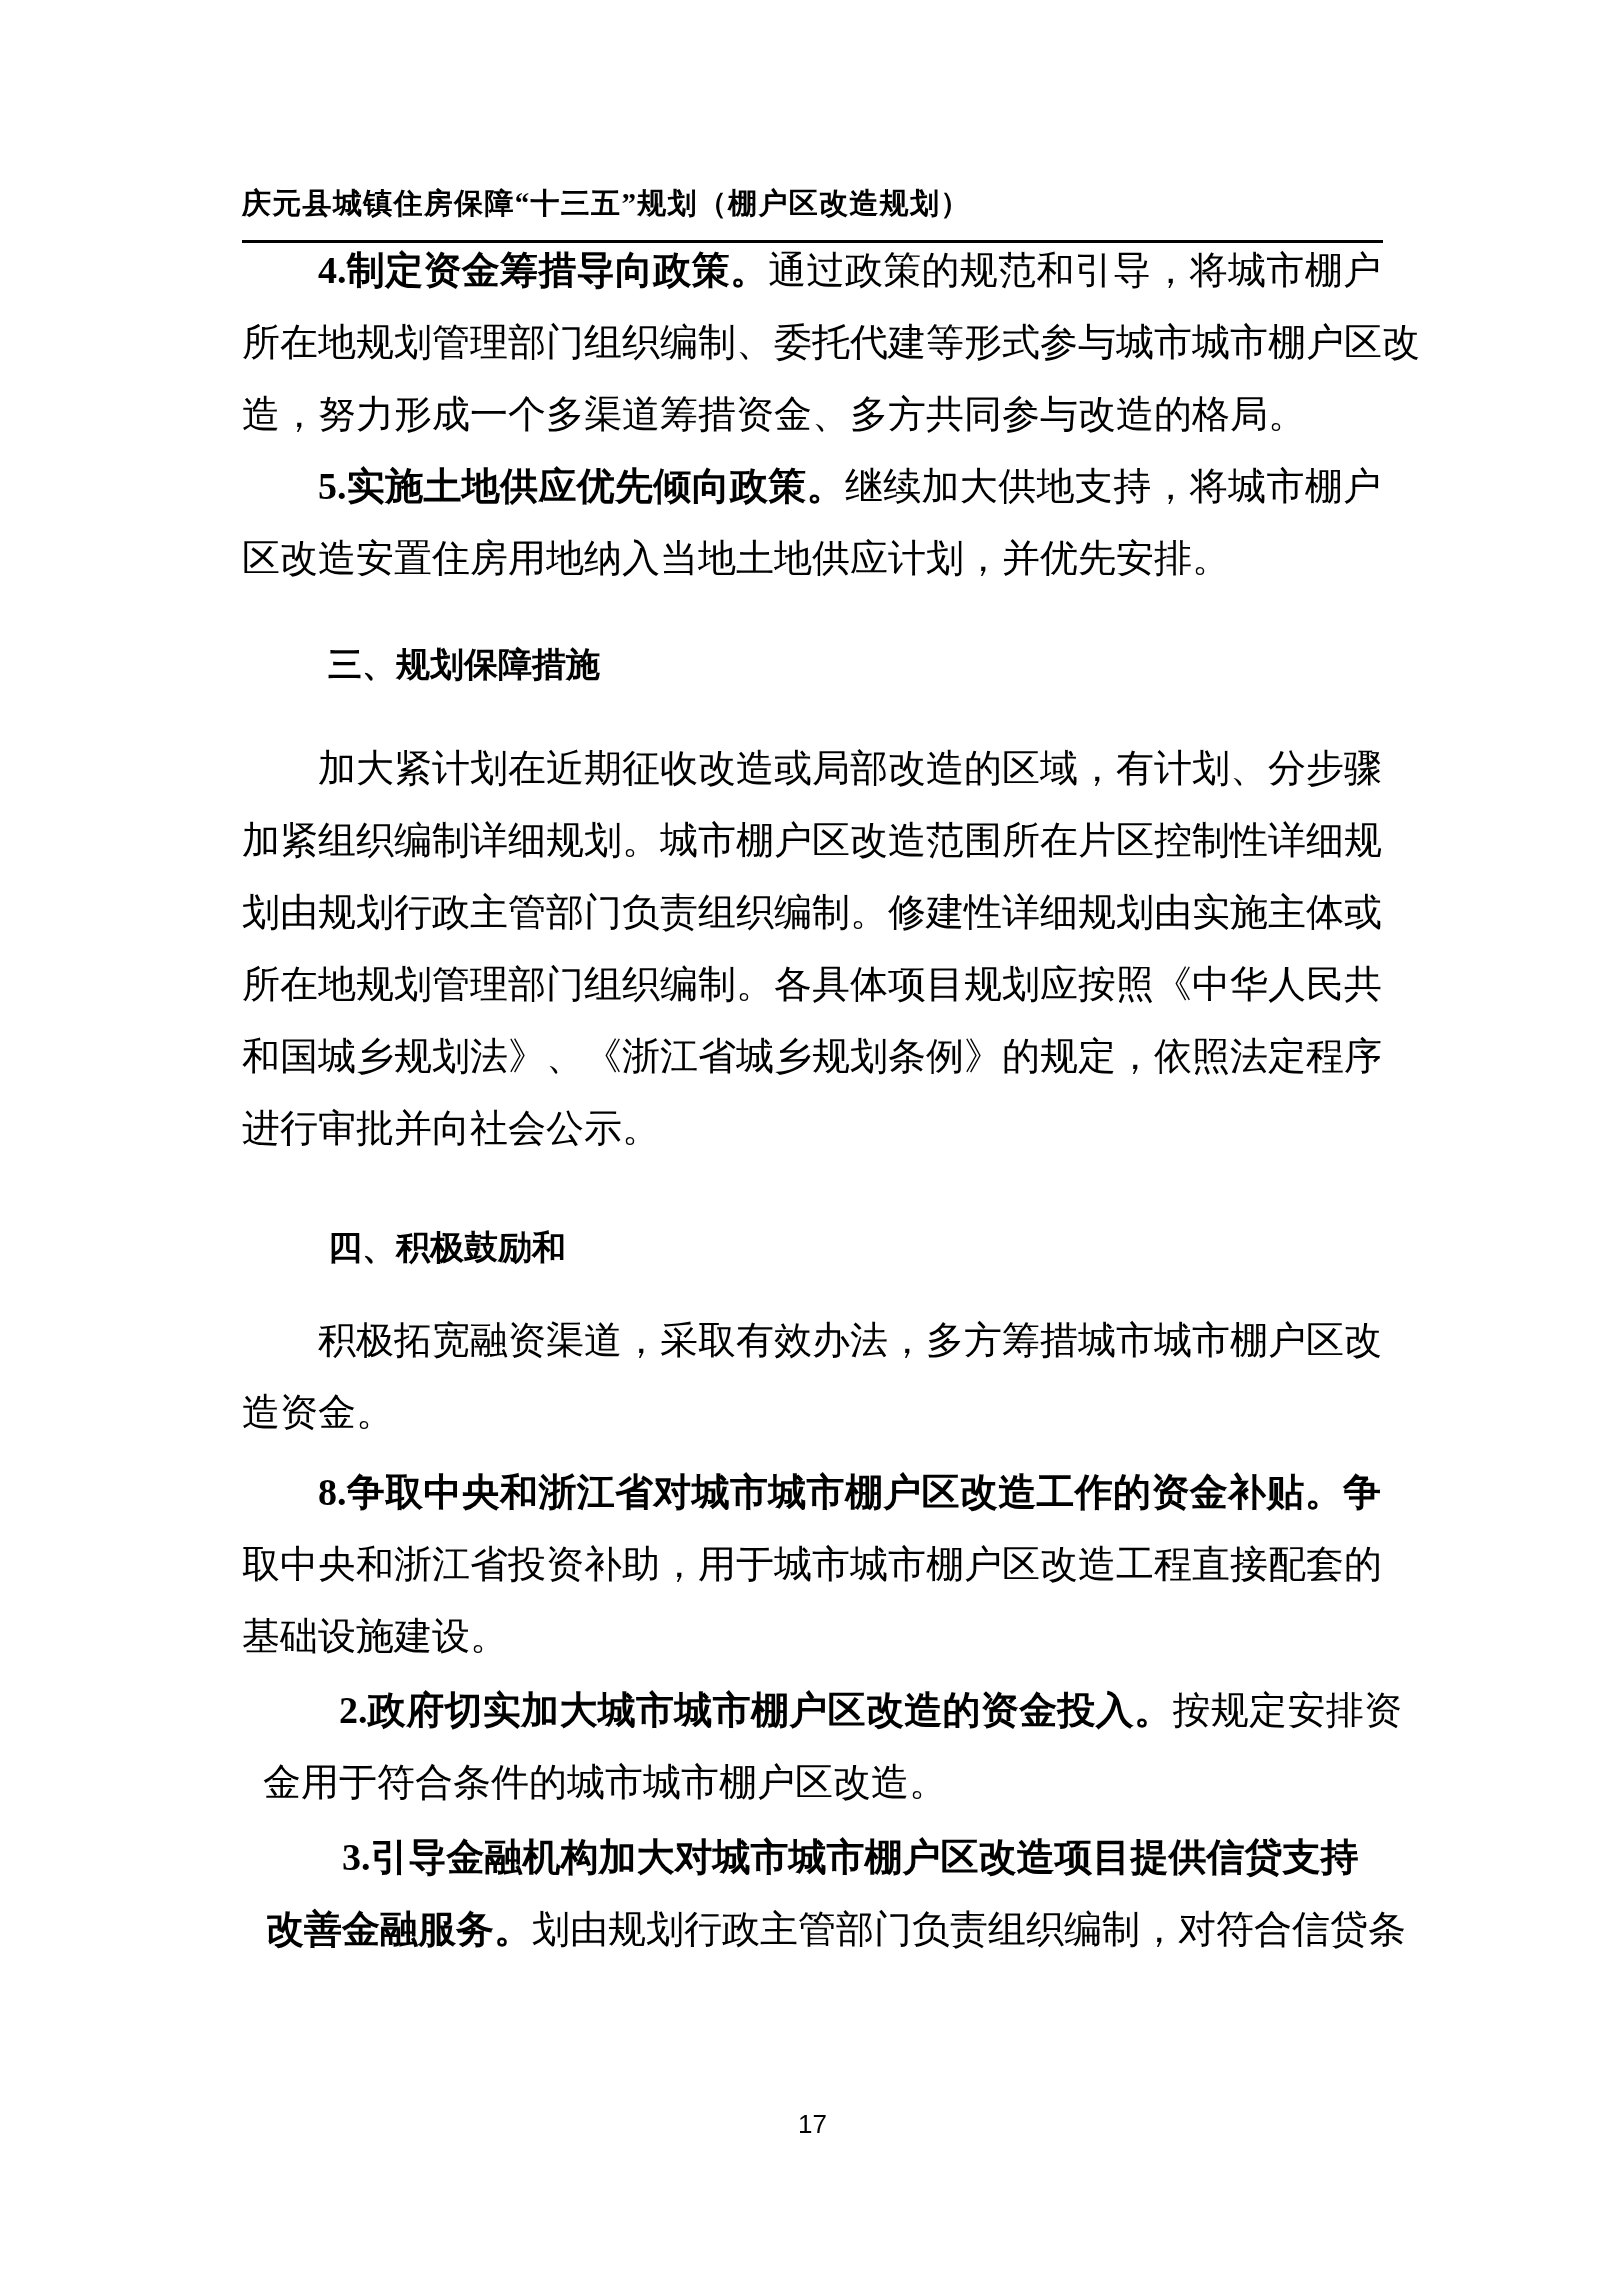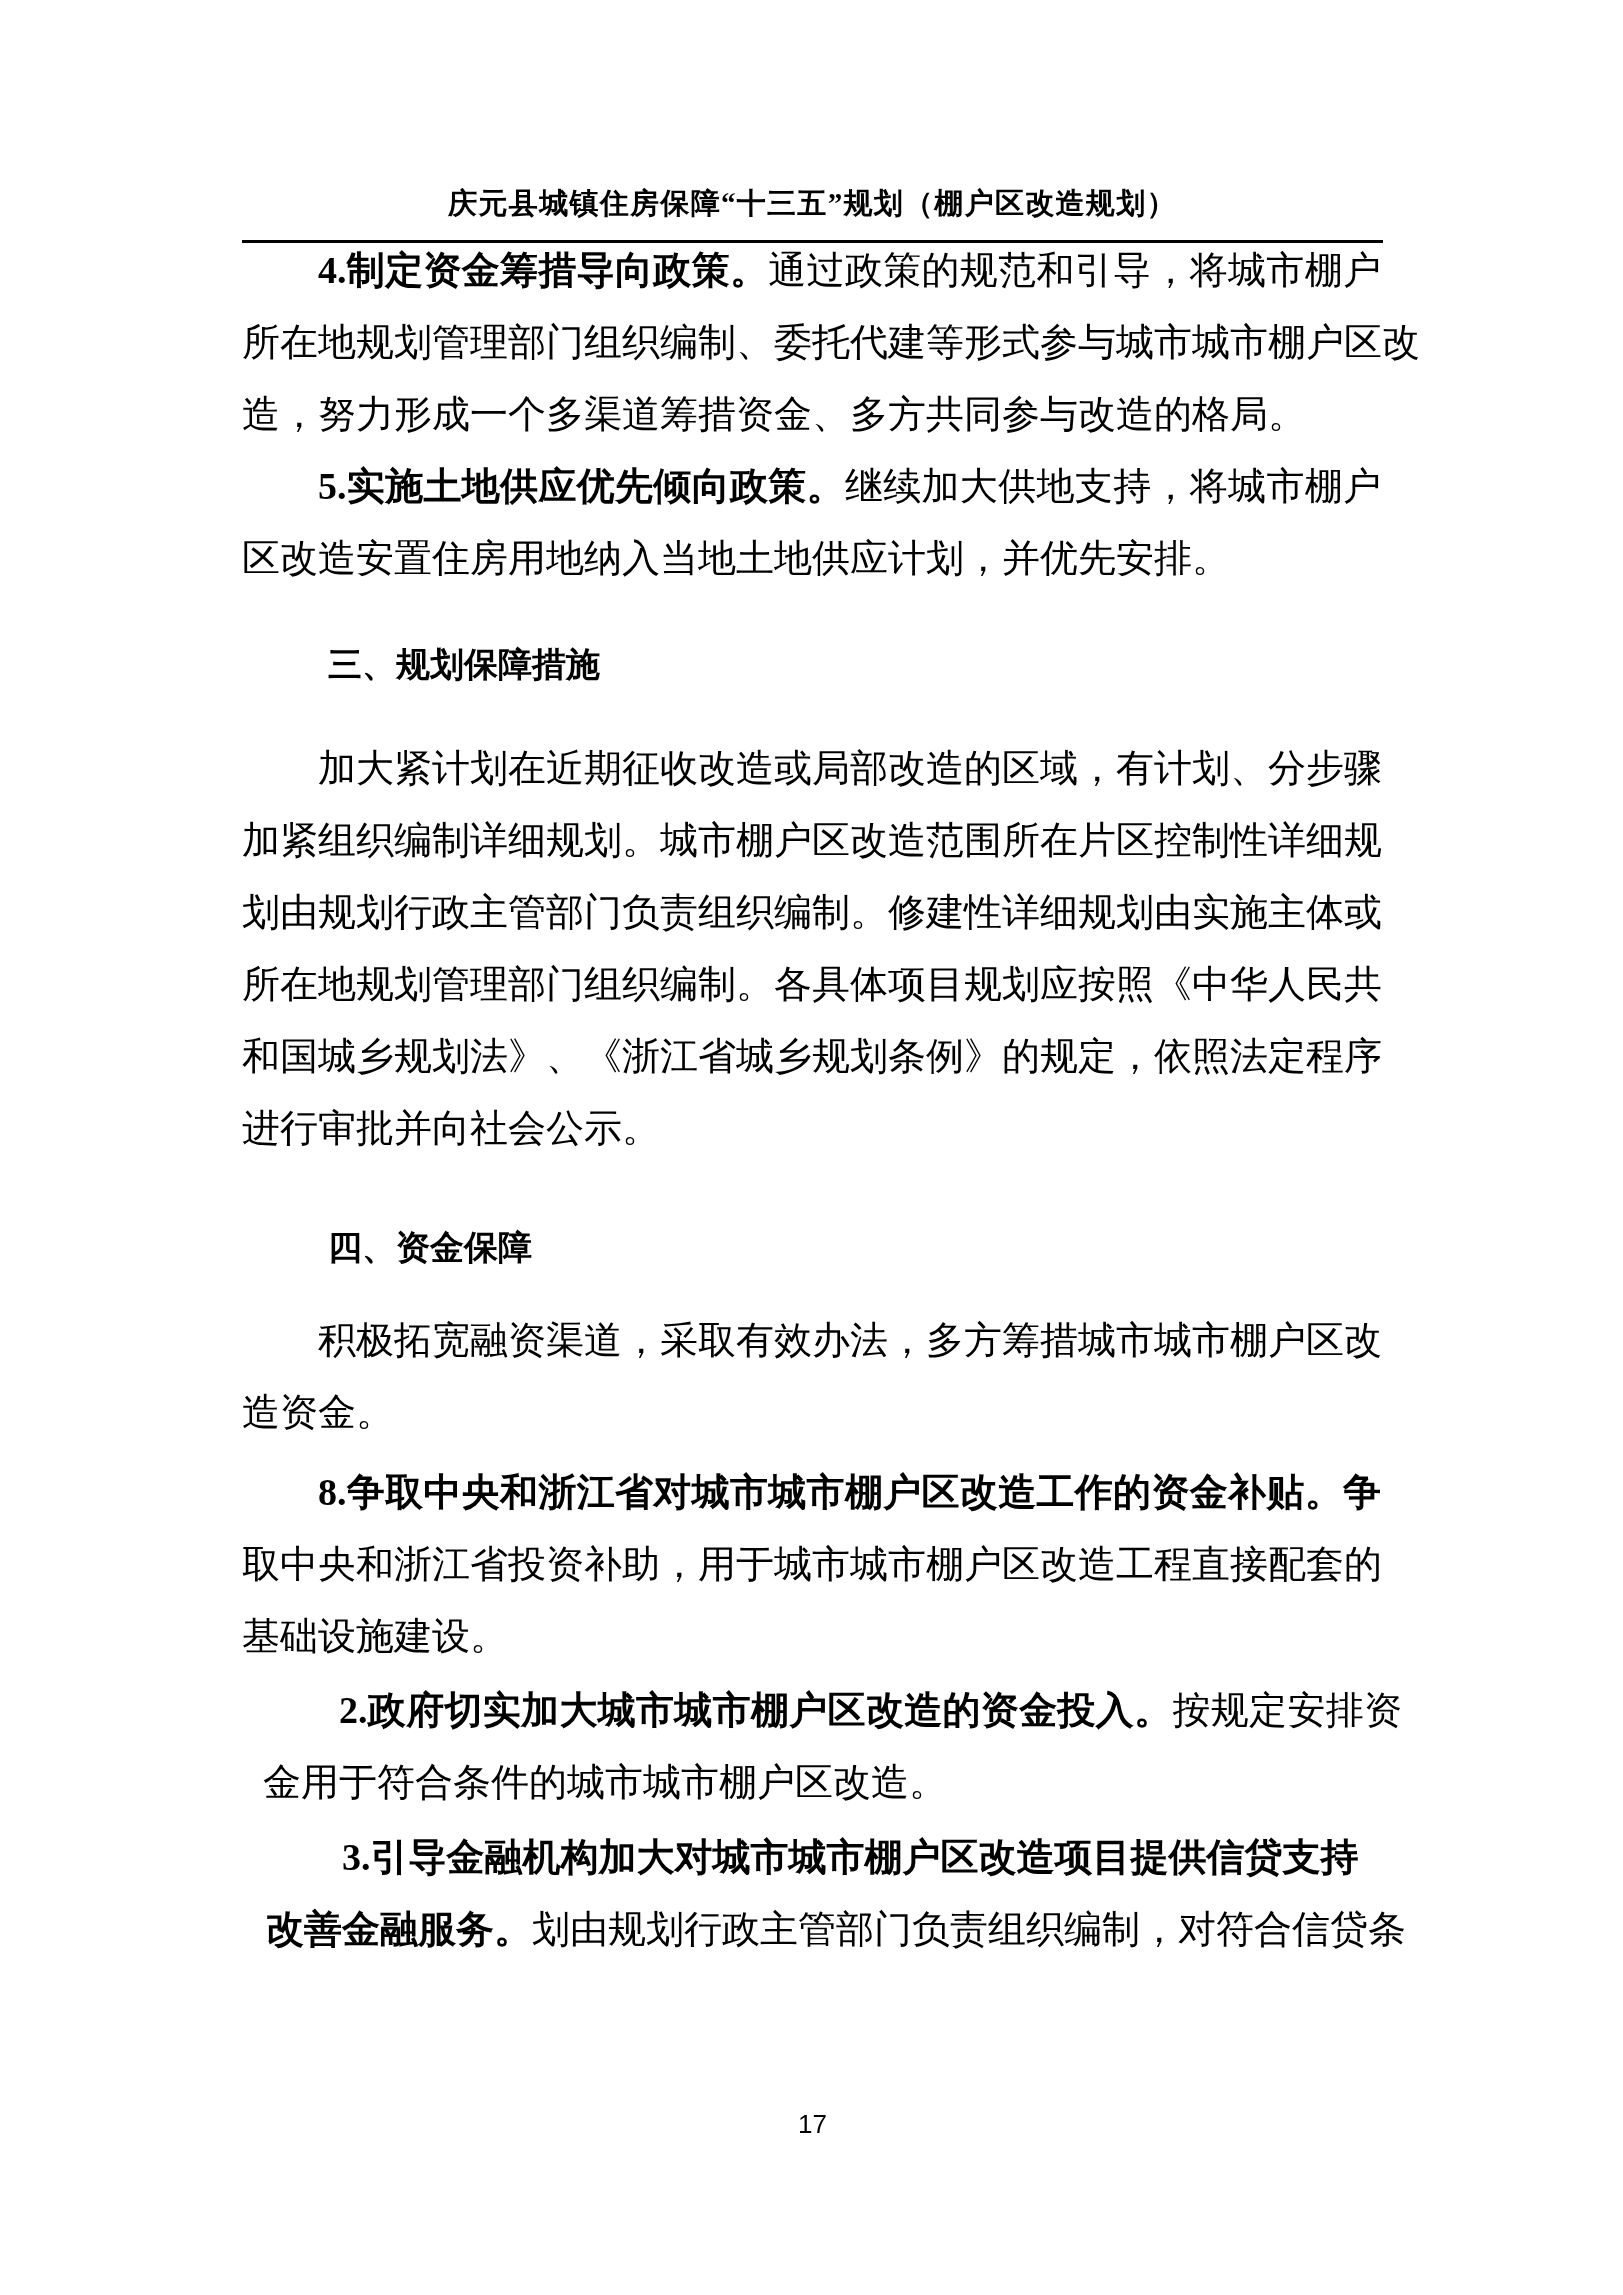--- a/index.html
+++ b/index.html
@@ -12,21 +12,21 @@
     background: #ffffff;
     color: #000000;
     font-family: "Liberation Serif", "DejaVu Serif", serif;
     overflow: hidden;
   }
   .header {
     position: absolute;
     left: 242px;
     top: 184px;
     width: 1141px;
-    text-align: center;
+    text-align: left;
     font-size: 29px;
     font-weight: bold;
     letter-spacing: 1.3px;
     white-space: nowrap;
   }
   .rule {
     position: absolute;
     left: 242px;
     top: 240px;
     width: 1141px;
@@ -95,21 +95,21 @@
       </div>
       <div class="block paragraph" style="top: 732px;">
         <div class="line indent full"><span>加大紧计划在近期征收改造或局部改造的区域，有计划、分步骤</span></div>
         <div class="line full"><span>加紧组织编制详细规划。城市棚户区改造范围所在片区控制性详细规</span></div>
         <div class="line full"><span>划由规划行政主管部门负责组织编制。修建性详细规划由实施主体或</span></div>
         <div class="line full"><span>所在地规划管理部门组织编制。各具体项目规划应按照《中华人民共</span></div>
         <div class="line full"><span>和国城乡规划法》、《浙江省城乡规划条例》的规定，依照法定程序</span></div>
         <div class="line"><span>进行审批并向社会公示。</span></div>
       </div>
       <div class="block heading" style="top: 1211px;">
-        <div class="line"><span class="b">四、资金保障</span></div>
+        <div class="line"><span class="b">四、积极鼓励和</span></div>
       </div>
       <div class="block paragraph" style="top: 1304px;">
         <div class="line indent full"><span>积极拓宽融资渠道，采取有效办法，多方筹措城市城市棚户区改</span></div>
         <div class="line"><span>造资金。</span></div>
       </div>
       <div class="block paragraph" style="top: 1456px;">
         <div class="line indent full"><span class="b">8.争取中央和浙江省对城市城市棚户区改造工作的资金补贴。争</span></div>
         <div class="line full"><span>取中央和浙江省投资补助，用于城市城市棚户区改造工程直接配套的</span></div>
         <div class="line"><span>基础设施建设。</span></div>
       </div>

